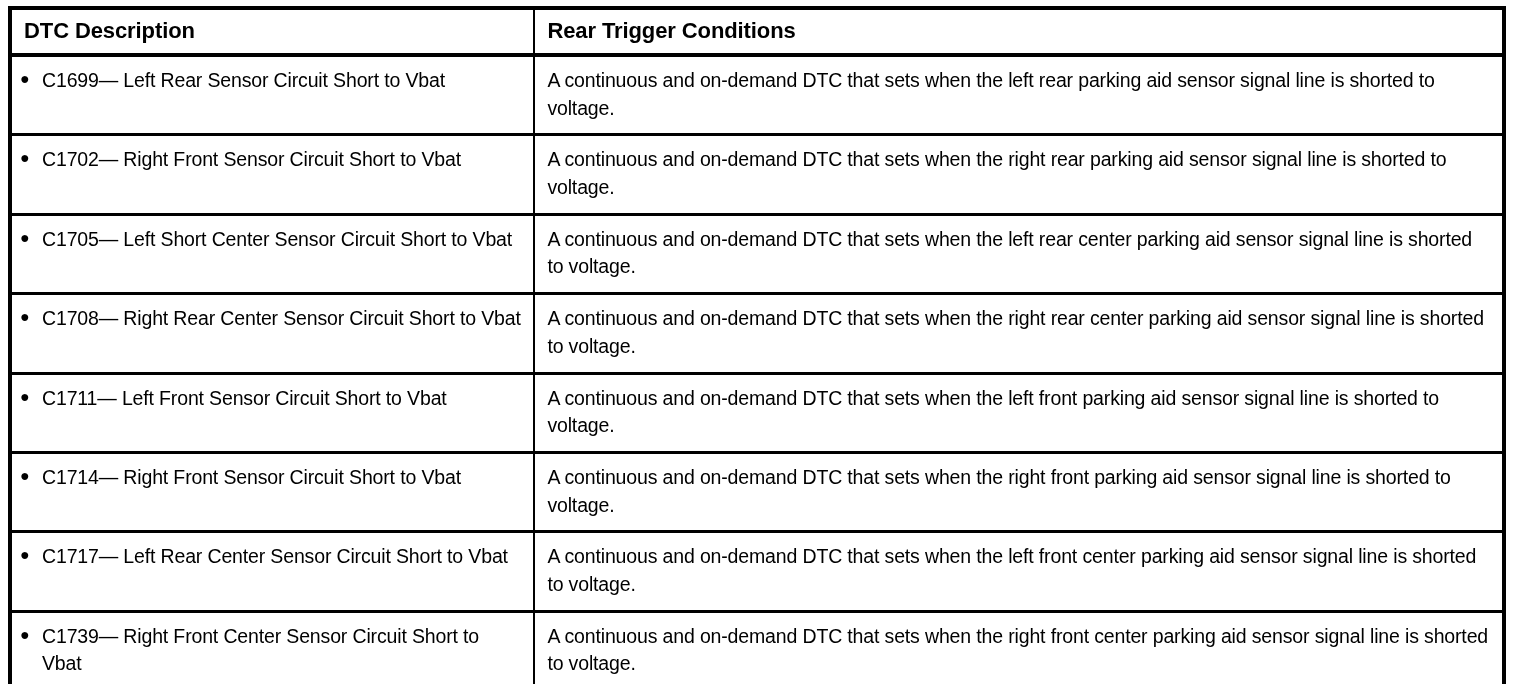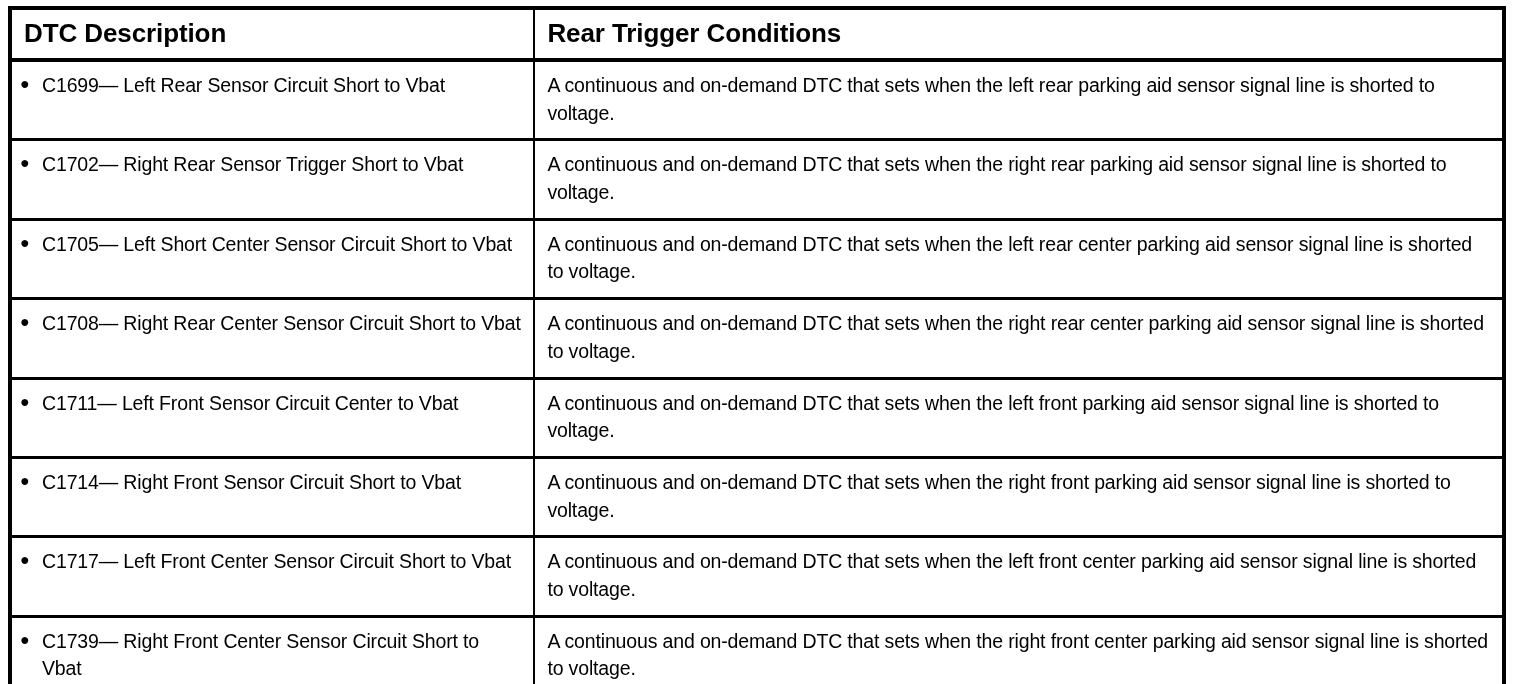--- a/index.html
+++ b/index.html
@@ -31,21 +31,21 @@
     border: 4px solid #000000;
   }
 
   col.col-desc { width: 523px; }
   col.col-cond { width: 967px; }
 
   thead th {
     text-align: left;
     vertical-align: middle;
     font-weight: bold;
-    font-size: 26px;
+    font-size: 22px;
     font-stretch: condensed;
     letter-spacing: -0.1px;
     padding: 8px 10px 9px 12px;
     border-bottom: 4px solid #000000;
     height: 36px;
     box-sizing: border-box;
   }
 
   thead th.th-desc {
     border-right: 2px solid #000000;
@@ -119,21 +119,21 @@
             </div>
           </td>
           <td class="cell-cond">
             <span class="cond-text">A continuous and on-demand DTC that sets when the left rear parking aid sensor signal line is shorted to voltage.</span>
           </td>
         </tr>
         <tr>
           <td class="cell-desc">
             <div class="bullet-row">
               <span class="bullet-icon">●</span>
-              <span class="bullet-text">C1702— Right Rear Sensor Trigger Short to Vbat</span>
+              <span class="bullet-text">C1702— Right Front Sensor Circuit Short to Vbat</span>
             </div>
           </td>
           <td class="cell-cond">
             <span class="cond-text">A continuous and on-demand DTC that sets when the right rear parking aid sensor signal line is shorted to voltage.</span>
           </td>
         </tr>
         <tr>
           <td class="cell-desc">
             <div class="bullet-row">
               <span class="bullet-icon">●</span>
@@ -152,21 +152,21 @@
             </div>
           </td>
           <td class="cell-cond">
             <span class="cond-text">A continuous and on-demand DTC that sets when the right rear center parking aid sensor signal line is shorted to voltage.</span>
           </td>
         </tr>
         <tr>
           <td class="cell-desc">
             <div class="bullet-row">
               <span class="bullet-icon">●</span>
-              <span class="bullet-text">C1711— Left Front Sensor Circuit Center to Vbat</span>
+              <span class="bullet-text">C1711— Left Front Sensor Circuit Short to Vbat</span>
             </div>
           </td>
           <td class="cell-cond">
             <span class="cond-text">A continuous and on-demand DTC that sets when the left front parking aid sensor signal line is shorted to voltage.</span>
           </td>
         </tr>
         <tr>
           <td class="cell-desc">
             <div class="bullet-row">
               <span class="bullet-icon">●</span>
@@ -174,21 +174,21 @@
             </div>
           </td>
           <td class="cell-cond">
             <span class="cond-text">A continuous and on-demand DTC that sets when the right front parking aid sensor signal line is shorted to voltage.</span>
           </td>
         </tr>
         <tr>
           <td class="cell-desc">
             <div class="bullet-row">
               <span class="bullet-icon">●</span>
-              <span class="bullet-text">C1717— Left Front Center Sensor Circuit Short to Vbat</span>
+              <span class="bullet-text">C1717— Left Rear Center Sensor Circuit Short to Vbat</span>
             </div>
           </td>
           <td class="cell-cond">
             <span class="cond-text">A continuous and on-demand DTC that sets when the left front center parking aid sensor signal line is shorted to voltage.</span>
           </td>
         </tr>
         <tr>
           <td class="cell-desc">
             <div class="bullet-row">
               <span class="bullet-icon">●</span>

